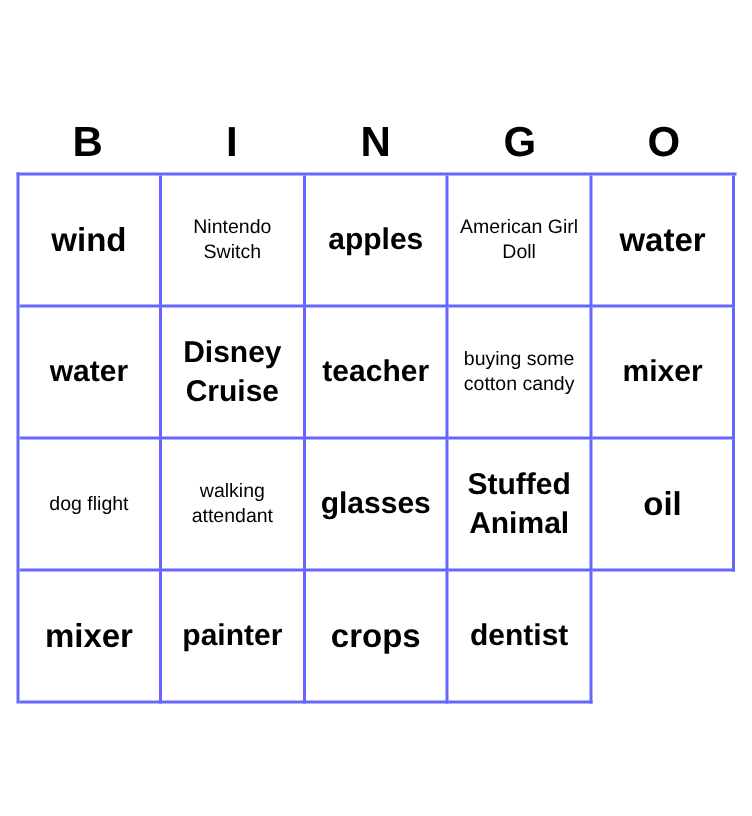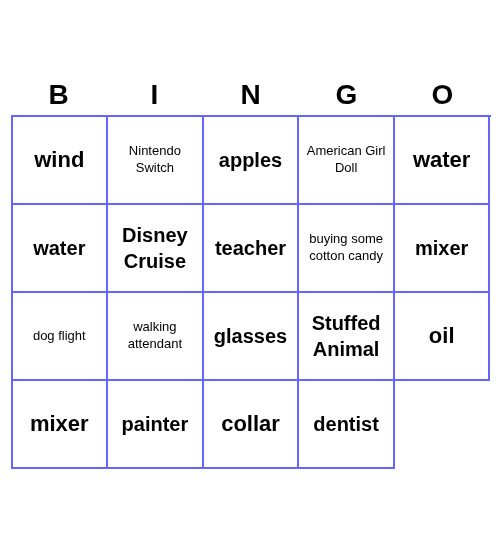--- a/index.html
+++ b/index.html
@@ -122,19 +122,19 @@
       <div class="cell">
         <span class="cell-text large">oil</span>
       </div>
       <div class="cell">
         <span class="cell-text large">mixer</span>
       </div>
       <div class="cell">
         <span class="cell-text medium">painter</span>
       </div>
       <div class="cell">
-        <span class="cell-text large">collar</span>
+        <span class="cell-text large">crops</span>
       </div>
       <div class="cell">
         <span class="cell-text medium">dentist</span>
       </div>
     </div>
 </div>
 
 </body></html>

